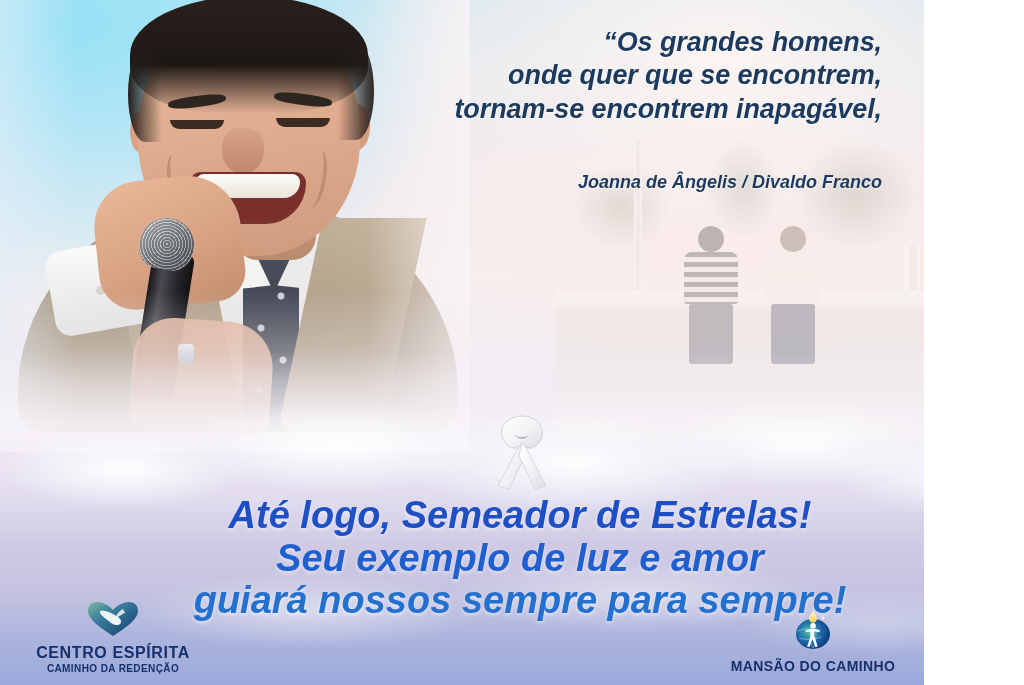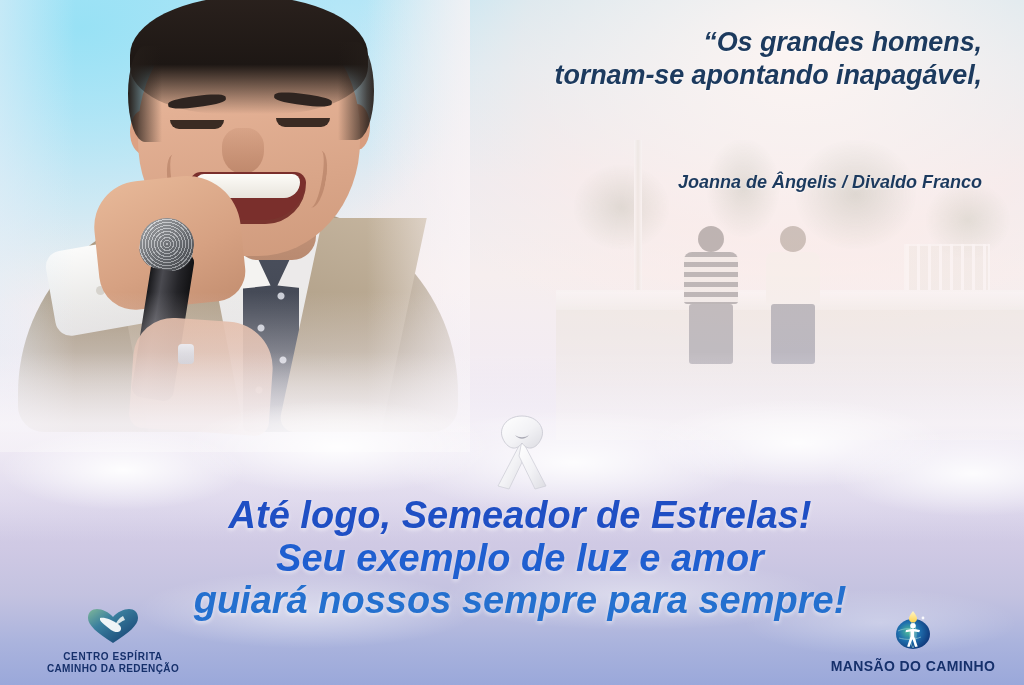--- a/index.html
+++ b/index.html
@@ -4,21 +4,21 @@
 <title>Memorial Tribute Graphic</title>
 <style>
   * { margin:0; padding:0; box-sizing:border-box; }
   html, body {
     width:1024px; height:685px; overflow:hidden;
     font-family:"Liberation Sans", sans-serif;
     background:#fff;
   }
   #poster {
     position:relative;
-    width:1024px; height:685px;
+    width:924px; height:685px;
     overflow:hidden;
     background:
       radial-gradient(ellipse 620px 420px at 78% 8%, rgba(255,245,242,0.95) 0%, rgba(255,236,232,0.55) 45%, rgba(255,236,232,0) 72%),
       radial-gradient(ellipse 520px 360px at 8% 4%, rgba(150,225,245,0.95) 0%, rgba(175,230,248,0.5) 50%, rgba(190,232,248,0) 78%),
       linear-gradient(180deg,
         #b8e6f6 0%,
         #cfeaf6 10%,
         #ecebf0 26%,
         #f6eeee 40%,
         #f3ecf2 52%,
@@ -251,21 +251,21 @@
   }
   .message .mline { display:block; }
   .message .mline:nth-child(2) { color:#1f5fd0; }
   .message .mline:nth-child(3) { color:#2470cf; }
 
   
   .logo-left { position:absolute; left:8px; bottom:10px; width:210px; text-align:center; }
   .logo-right { position:absolute; right:6px; bottom:10px; width:210px; text-align:center; }
   .logo-mark { display:block; margin:0 auto 3px auto; }
   .logo-text { color:#16306b; font-weight:bold; line-height:1.18; }
-  .logo-text .l1 { display:block; font-size:10px; letter-spacing:0.6px; }
+  .logo-text .l1 { display:block; font-size:16px; letter-spacing:0.6px; }
   .logo-text .l2 { display:block; font-size:10px; letter-spacing:0.4px; }
   .logo-right .logo-text .l2 { font-size:14px; }
 </style>
 </head>
 <body>
 
 <div id="poster">
 
   <div class="bg-scene">
     <div class="bg-foliage"></div>
@@ -318,21 +318,22 @@
     <div class="p-ring"></div>
     <div class="p-edgefade"></div>
     <div class="p-fade"></div>
   </div>
 
   <div class="clouds"></div>
   <div class="clouds2"></div>
 
   <div class="quote">
     <span class="qline">“Os grandes homens,</span>
-    <span class="qline">tornam-se apontando inapagável,</span>
+    <span class="qline">onde quer que se encontrem,</span>
+    <span class="qline">tornam-se encontrem inapagável,</span>
   </div>
   <div class="quote-author">Joanna de Ângelis / Divaldo Franco</div>
 
   <div class="ribbon">
     <svg width="66" height="78" viewBox="0 0 66 78" aria-hidden="true">
       <defs>
         <linearGradient id="rg" x1="0" y1="0" x2="1" y2="1">
           <stop offset="0%" stop-color="#ffffff"></stop>
           <stop offset="55%" stop-color="#f2f2f5"></stop>
           <stop offset="100%" stop-color="#dcdce2"></stop>

